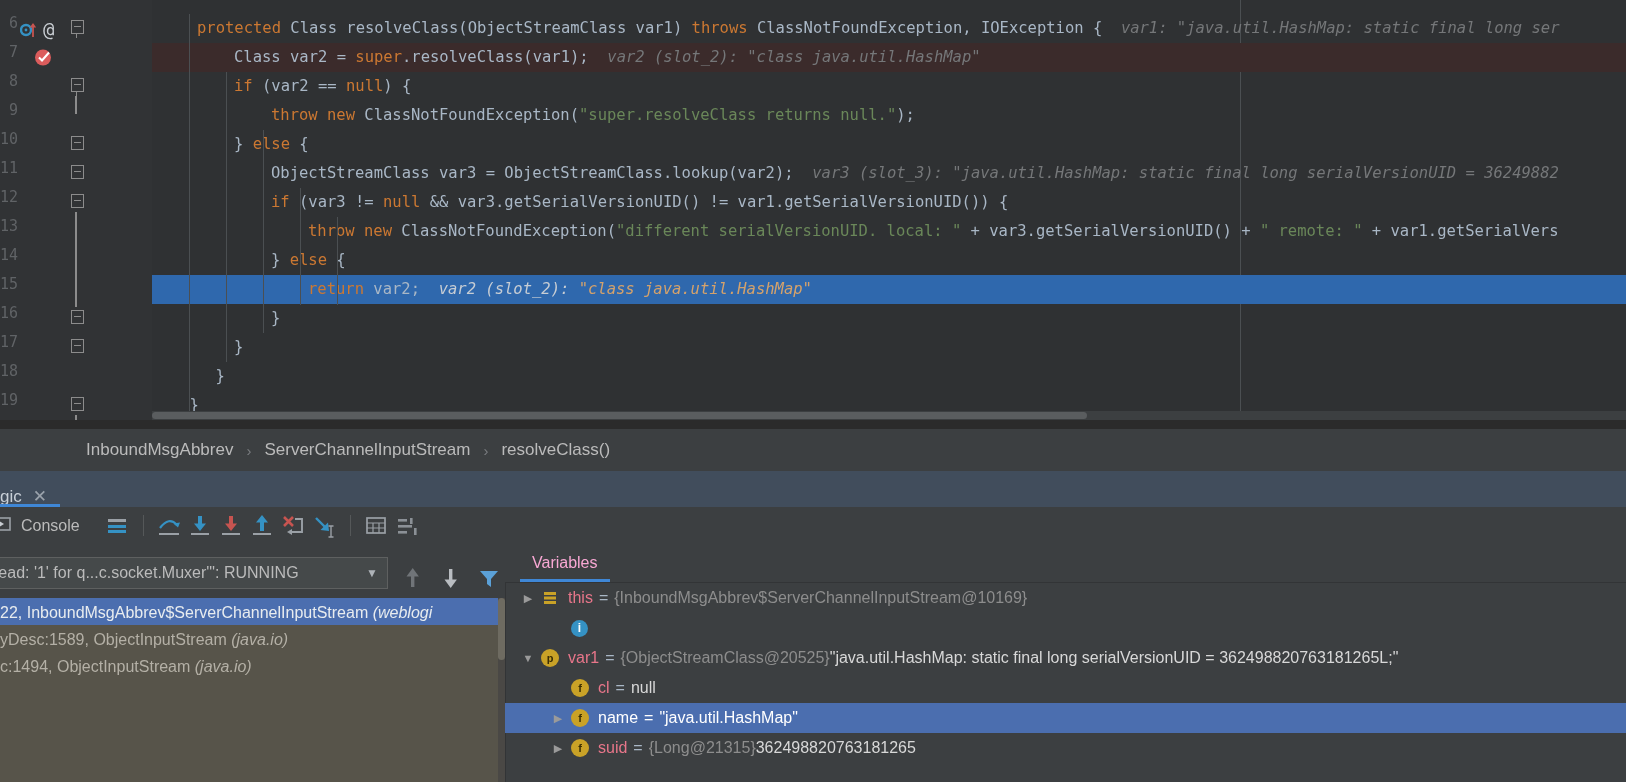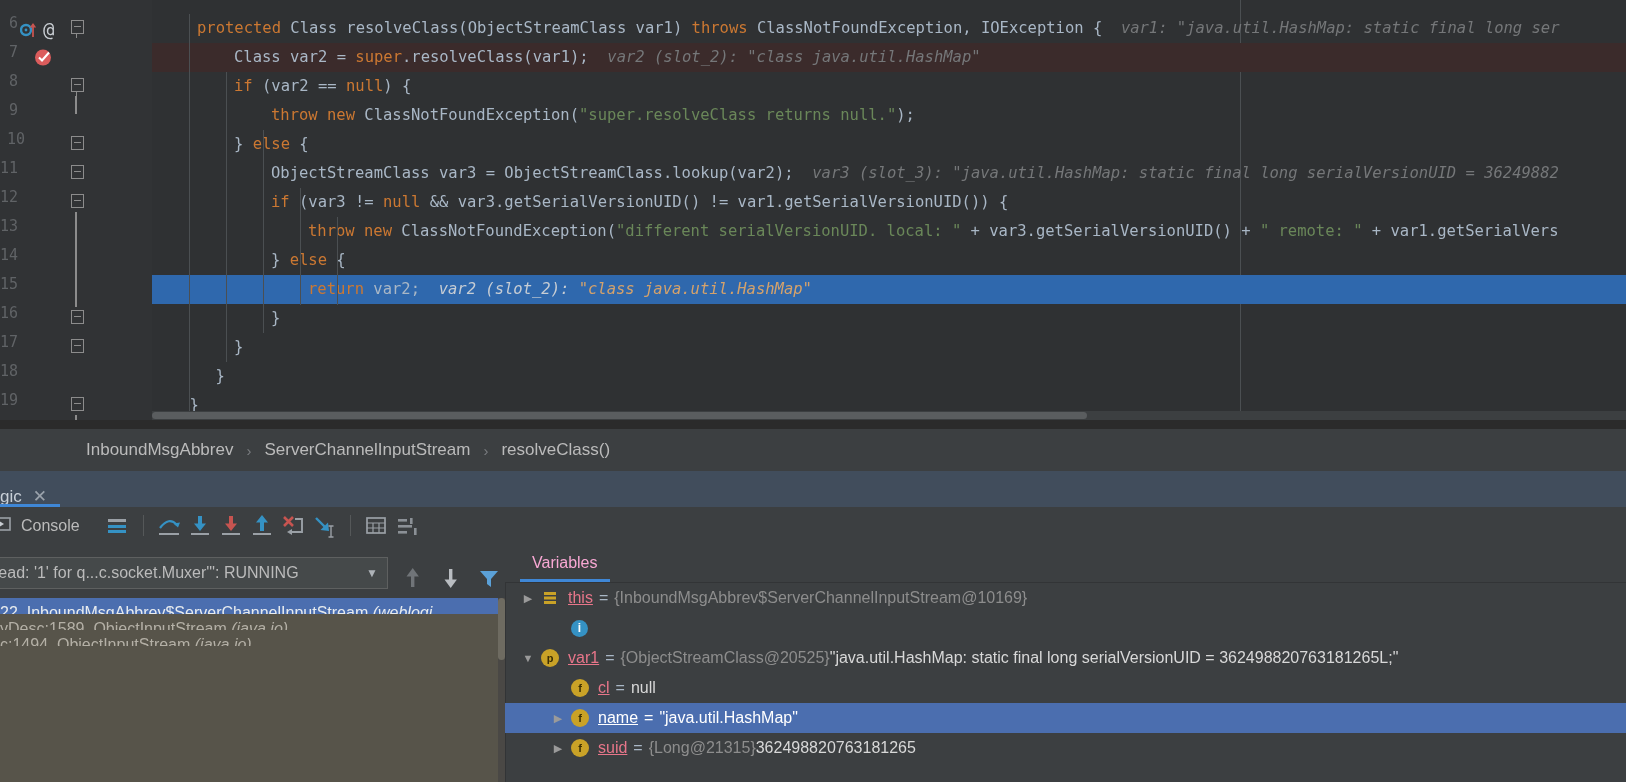--- a/index.html
+++ b/index.html
@@ -158,21 +158,21 @@
   .frame-tool {
     position: absolute; top: 11px; width: 26px; height: 26px;
     display: flex; align-items: center; justify-content: center;
   }
 
   #frames-list {
     position: absolute; left: 0; top: 54px; width: 505px; height: 184px;
     background: #57544a; overflow: hidden;
   }
   .frame-row {
-    height: 16px; line-height: 30px; white-space: nowrap;
+    height: 27px; line-height: 30px; white-space: nowrap;
     color: #b4b0a6; font-size: 16px; padding-left: 0px;
     overflow: hidden;
   }
   .frame-row.sel { background: #4b6eaf; color: #e8ecef; }
   .frame-row .pkg { font-style: italic; }
   #frames-vscroll {
     position: absolute; right: 0; top: 0; width: 7px; height: 184px;
     background: #4a4845;
   }
   #frames-vscroll .thumb {
@@ -217,21 +217,21 @@
     flex: 0 0 26px;
   }
   .var-badge {
     width: 18px; height: 18px; flex: 0 0 18px; margin-right: 9px;
     display: flex; align-items: center; justify-content: center;
     font-size: 11px; font-weight: bold; border-radius: 50%;
   }
   .badge-p { background: #c9a227; color: #3a2e05; }
   .badge-f { background: #c9a227; color: #3a2e05; }
   .badge-stack { border-radius: 2px; background: transparent; }
-  .var-name { color: #e8768a; text-decoration: underline; }
+  .var-name { color: #e8768a; }
   .var-name.onsel { color: #ffffff; }
   .var-eq { color: #a9b7c6; margin: 0 6px; }
   .var-eq.onsel { color: #ffffff; }
   .var-ref { color: #8d8d8d; }
   .var-val { color: #d8d8d8; }
   .var-val.onsel { color: #ffffff; }
   .var-info { color: #c8cdd2; }
   .info-icon {
     width: 17px; height: 17px; border-radius: 50%;
     background: #3592c4; color: #ffffff; font-size: 12px;
@@ -246,21 +246,21 @@
 
   <div id="editor">
 
     <div class="gutter-col">
 
       <div id="gutter-numbers">
           <div class="lineno" style="top: 14px;">6</div>
           <div class="lineno" style="top: 43px;">7</div>
           <div class="lineno" style="top: 72px;">8</div>
           <div class="lineno" style="top: 101px;">9</div>
-          <div class="lineno" style="top: 130px; margin-left: 7px;">10</div>
+          <div class="lineno" style="top: 130px;">10</div>
           <div class="lineno" style="top: 159px;">11</div>
           <div class="lineno" style="top: 188px; text-align: center;">12</div>
           <div class="lineno" style="top: 217px;">13</div>
           <div class="lineno" style="top: 246px;">14</div>
           <div class="lineno" style="top: 275px;">15</div>
           <div class="lineno" style="top: 304px;">16</div>
           <div class="lineno" style="top: 333px;">17</div>
           <div class="lineno" style="top: 362px;">18</div>
           <div class="lineno" style="top: 391px;">19</div>
         </div>

